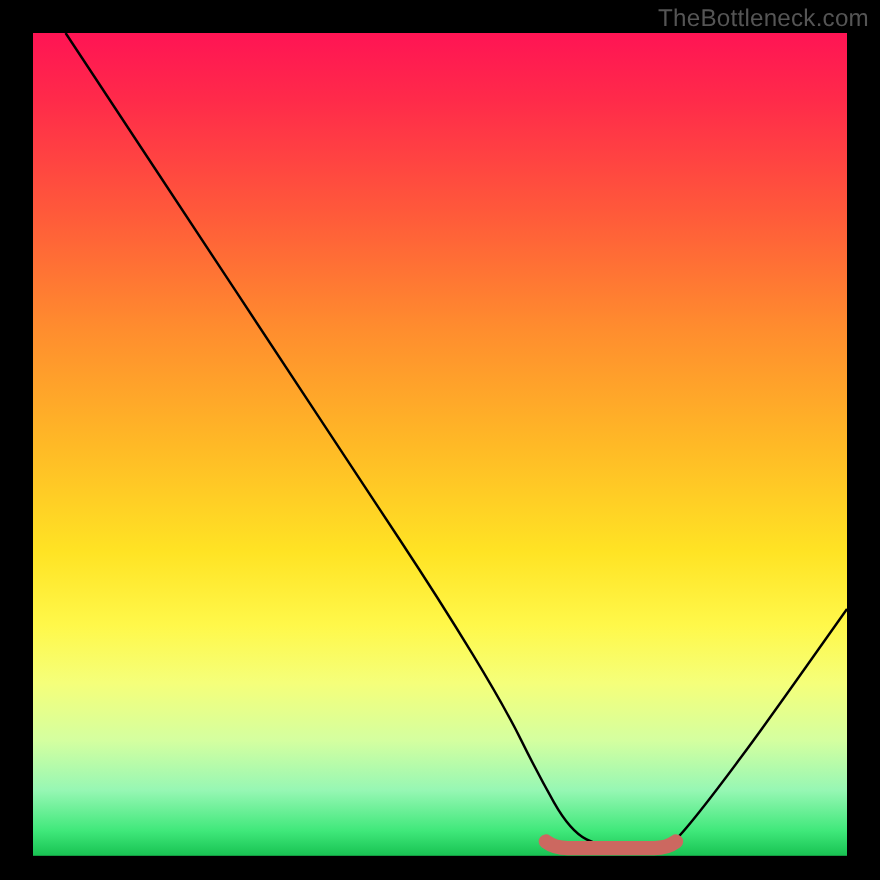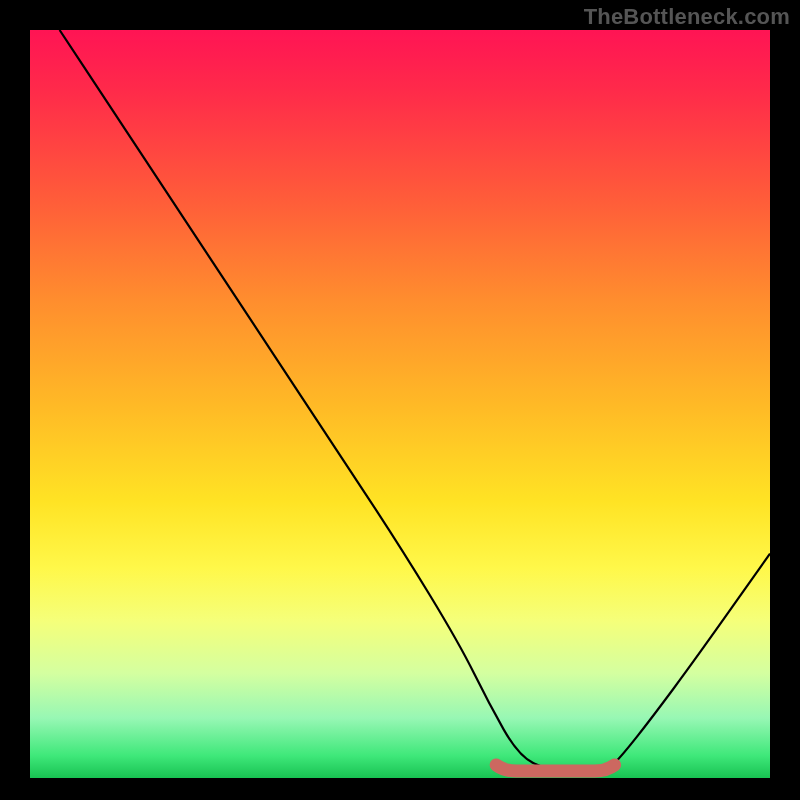--- a/index.html
+++ b/index.html
@@ -10,21 +10,21 @@
     font-family: Arial, Helvetica, sans-serif;
     position: relative;
     overflow: hidden;
   }
   .watermark {
     position: absolute;
     top: 4px;
     right: 10px;
     color: #555;
     font-size: 22px;
-    font-weight: 700;
+    font-weight: 400;
     letter-spacing: 0.2px;
     z-index: 5;
   }
   .plot-area {
     position: absolute;
     
     left: 30px;
     top: 30px;
     width: 740px;
     height: 748px;

